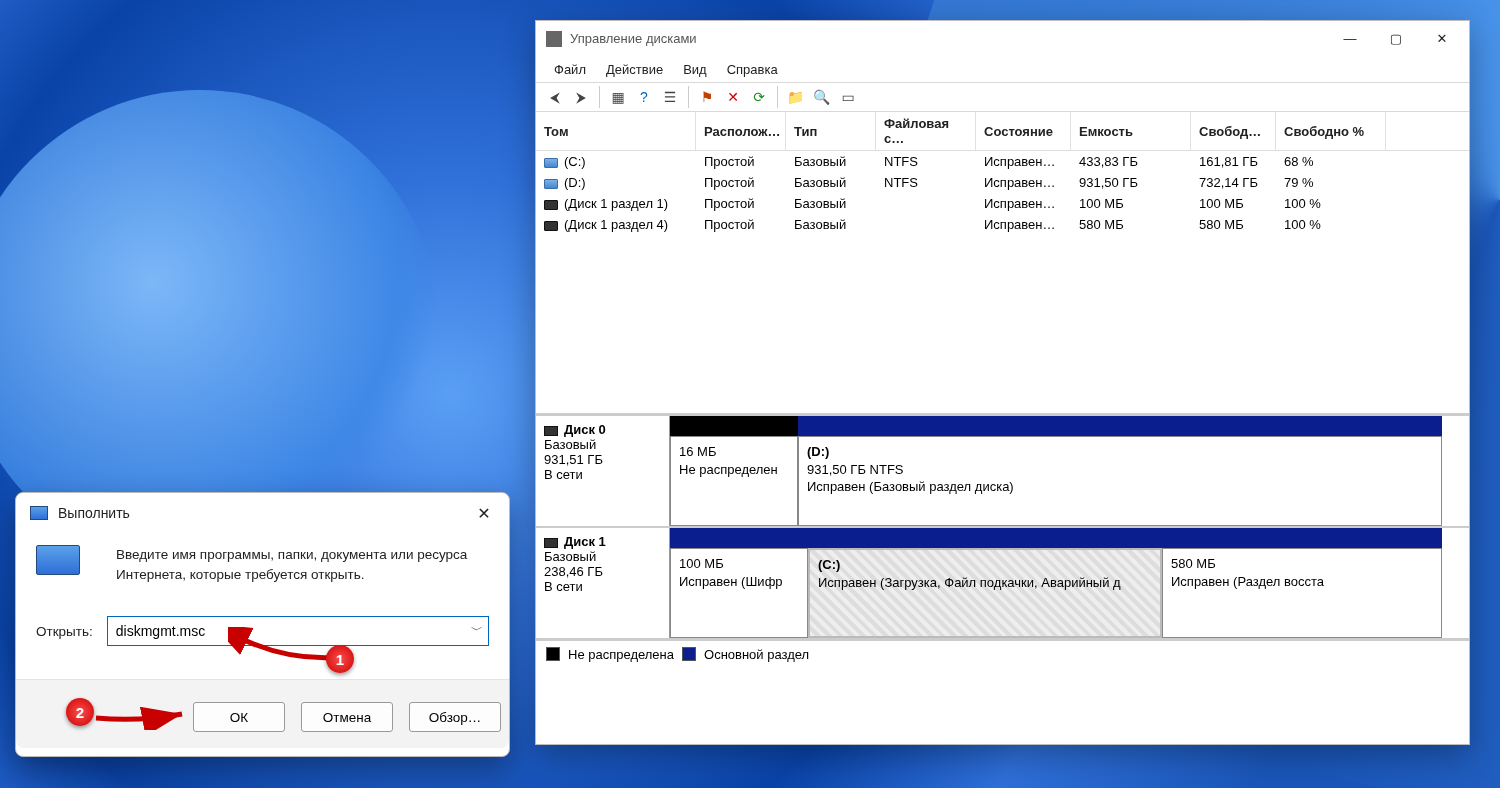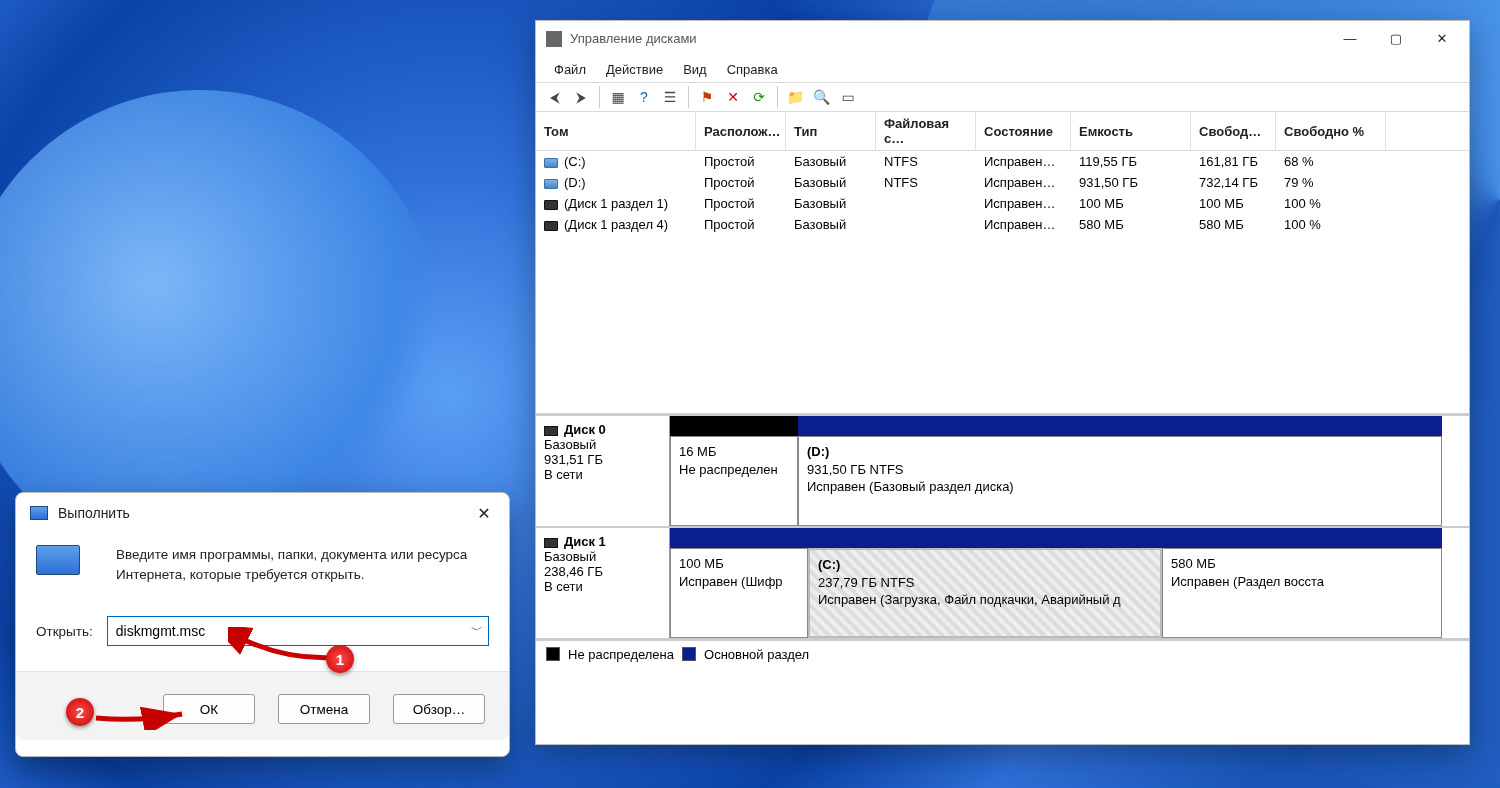--- a/index.html
+++ b/index.html
@@ -52,21 +52,21 @@
   .run .closebtn{ width:42px; height:32px; font-size:16px; display:flex; align-items:center; justify-content:center;}
   .run-body{ padding: 8px 20px 0 20px;}
   .run-top{display:flex; gap:32px; align-items:flex-start;}
   .run-top .bigicon{ width:44px; height:30px; background:linear-gradient(#5aa1e8,#2e6fd8); border:1px solid #234a7a; border-radius:2px; margin-top:4px; flex-shrink:0;}
   .run-top p{ margin:4px; font-size:13.5px; line-height:1.45; color:#222;}
   .run-field{ display:flex; align-items:center; gap:14px; margin-top:28px;}
   .run-field label{ font-size:13.5px; color:#222;}
   .combo{ position:relative; flex:1;}
   .combo input{ width:100%; height:30px; padding:3px 30px 3px 8px; font-size:14px; border:1px solid #0067c0; outline:none;}
   .combo .chev{ position:absolute; right:6px; top:6px; color:#555; font-size:12px; pointer-events:none;}
-  .run-btns{ display:flex; gap:23px; justify-content:flex-end; padding:22px 24px 16px; background:#f3f3f3; border-top:1px solid #e3e3e3; position:absolute; bottom:16px; left:0; right:0; border-radius:0 0 8px 8px;}
+  .run-btns{ display:flex; gap:16px; justify-content:flex-end; padding:22px 8px 16px; background:#f3f3f3; border-top:1px solid #e3e3e3; position:absolute; bottom:8px; left:0; right:0; border-radius:0 0 8px 8px;}
   .btn{ min-width:92px; height:30px; border:1px solid #999; background:#fdfdfd; font-size:13.5px; border-radius:3px; cursor:pointer;}
 
   
   .callout{ position:absolute; pointer-events:none;}
   .bubble{ width:28px; height:28px; border-radius:50%; background:radial-gradient(#ff4d4d,#c80000); color:#fff; display:flex; align-items:center; justify-content:center; font-weight:bold; font-size:15px; box-shadow:0 2px 4px rgba(0,0,0,.4);}
   .arrow-svg{ position:absolute; }
 </style>
 </head>
 <body>
 
@@ -115,21 +115,21 @@
       <div class="th c-svo">Свобод…</div>
       <div class="th c-svp">Свободно %</div>
     </div>
     <div class="tablebody" id="vol-body">
         <div class="trow">
           <div class="td c-tom"><span class="vol-icon "></span>(C:)</div>
           <div class="td c-ras">Простой</div>
           <div class="td c-tip">Базовый</div>
           <div class="td c-fay">NTFS</div>
           <div class="td c-sos">Исправен…</div>
-          <div class="td c-emk">119,55 ГБ</div>
+          <div class="td c-emk">433,83 ГБ</div>
           <div class="td c-svo">161,81 ГБ</div>
           <div class="td c-svp">68 %</div>
         </div>
         <div class="trow">
           <div class="td c-tom"><span class="vol-icon "></span>(D:)</div>
           <div class="td c-ras">Простой</div>
           <div class="td c-tip">Базовый</div>
           <div class="td c-fay">NTFS</div>
           <div class="td c-sos">Исправен…</div>
           <div class="td c-emk">931,50 ГБ</div>
@@ -197,21 +197,20 @@
             <div class="parthead blue"></div>
             <div class="partbox">
               <div>100 МБ</div>
               <div>Исправен (Шифр</div>
             </div>
           </div>
           <div class="partcol" style="width: 354px;">
             <div class="parthead blue"></div>
             <div class="partbox hatch">
               <div><b>(C:)</b></div>
-              <div>237,79 ГБ NTFS</div>
               <div>Исправен (Загрузка, Файл подкачки, Аварийный д</div>
             </div>
           </div>
           <div class="partcol" style="width: 280px;">
             <div class="parthead blue"></div>
             <div class="partbox">
               <div>580 МБ</div>
               <div>Исправен (Раздел восста</div>
             </div>
           </div>

